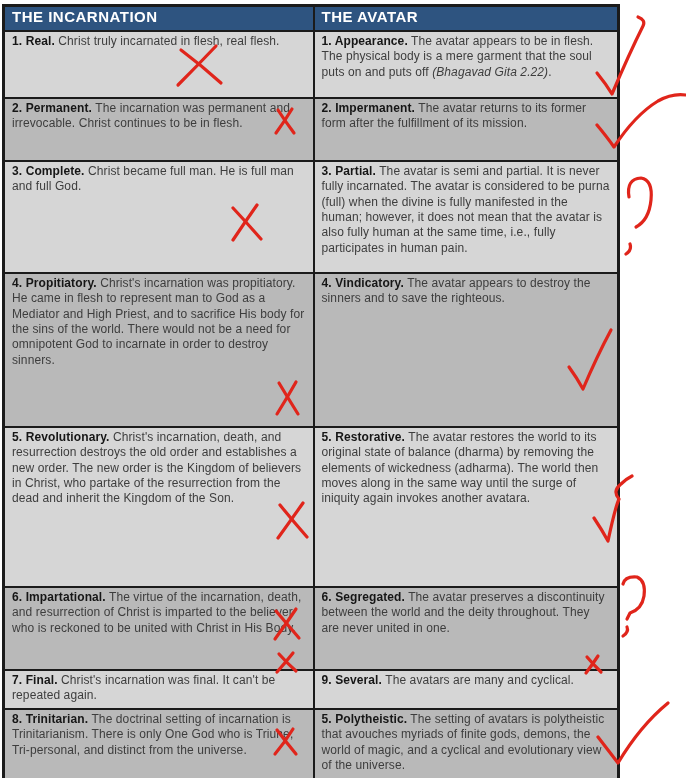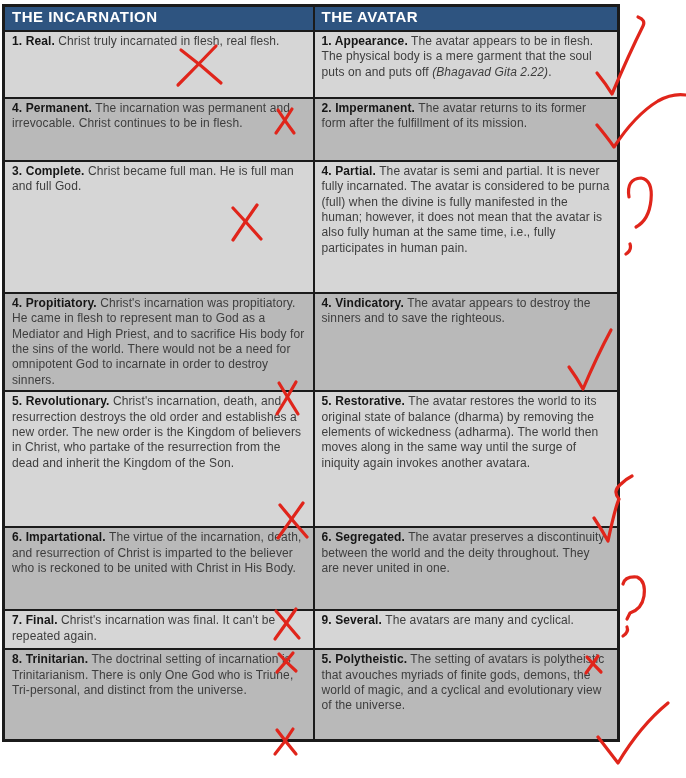--- a/index.html
+++ b/index.html
@@ -37,22 +37,22 @@
   td{
     font-size:12px;
     line-height:1.28;
     letter-spacing:.1px;
     color:#3d3d3d;
   }
   .row-light td{background:#d6d6d6;}
   .row-dark td{background:#b9b9b9;}
   .cell-label{font-weight:700;color:#161616;}
   .cell-italic{font-style:italic;}
-  .r1{height:67px}.r2{height:63px}.r3{height:132px}.r4{height:98px}
-  .r5{height:136px}.r6{height:83px}.r7{height:39px}.r8{height:91px}
+  .r1{height:67px}.r2{height:63px}.r3{height:112px}.r4{height:154px}
+  .r5{height:160px}.r6{height:83px}.r7{height:39px}.r8{height:91px}
   svg.marks{
     position:absolute;left:0;top:0;width:686px;height:778px;
     pointer-events:none;
   }
   svg.marks path{
     fill:none;
     stroke:#e0251b;
     stroke-width:3.2;
     stroke-linecap:round;
     stroke-linejoin:round;
@@ -80,36 +80,36 @@
         <span>Christ truly incarnated in flesh, real flesh.</span>
       </td>
       <td>
         <span class="cell-label">1. Appearance.</span>
         <span>The avatar appears to be in flesh. The physical body is a mere garment that the soul puts on and puts off </span><span class="cell-italic">(Bhagavad Gita 2.22)</span><span>.</span>
       </td>
     </tr>
 
     <tr class="row-dark r2">
       <td>
-        <span class="cell-label">4. Permanent.</span>
+        <span class="cell-label">2. Permanent.</span>
         <span>The incarnation was permanent and irrevocable. Christ continues to be in flesh.</span>
       </td>
       <td>
         <span class="cell-label">2. Impermanent.</span>
         <span>The avatar returns to its former form after the fulfillment of its mission.</span>
       </td>
     </tr>
 
     <tr class="row-light r3">
       <td>
         <span class="cell-label">3. Complete.</span>
         <span>Christ became full man. He is full man and full God.</span>
       </td>
       <td>
-        <span class="cell-label">4. Partial.</span>
+        <span class="cell-label">3. Partial.</span>
         <span>The avatar is semi and partial. It is never fully incarnated. The avatar is considered to be purna (full) when the divine is fully manifested in the human; however, it does not mean that the avatar is also fully human at the same time, i.e., fully participates in human pain.</span>
       </td>
     </tr>
 
     <tr class="row-dark r4">
       <td>
         <span class="cell-label">4. Propitiatory.</span>
         <span>Christ's incarnation was propitiatory. He came in flesh to represent man to God as a Mediator and High Priest, and to sacrifice His body for the sins of the world. There would not be a need for omnipotent God to incarnate in order to destroy sinners.</span>
       </td>
       <td>

